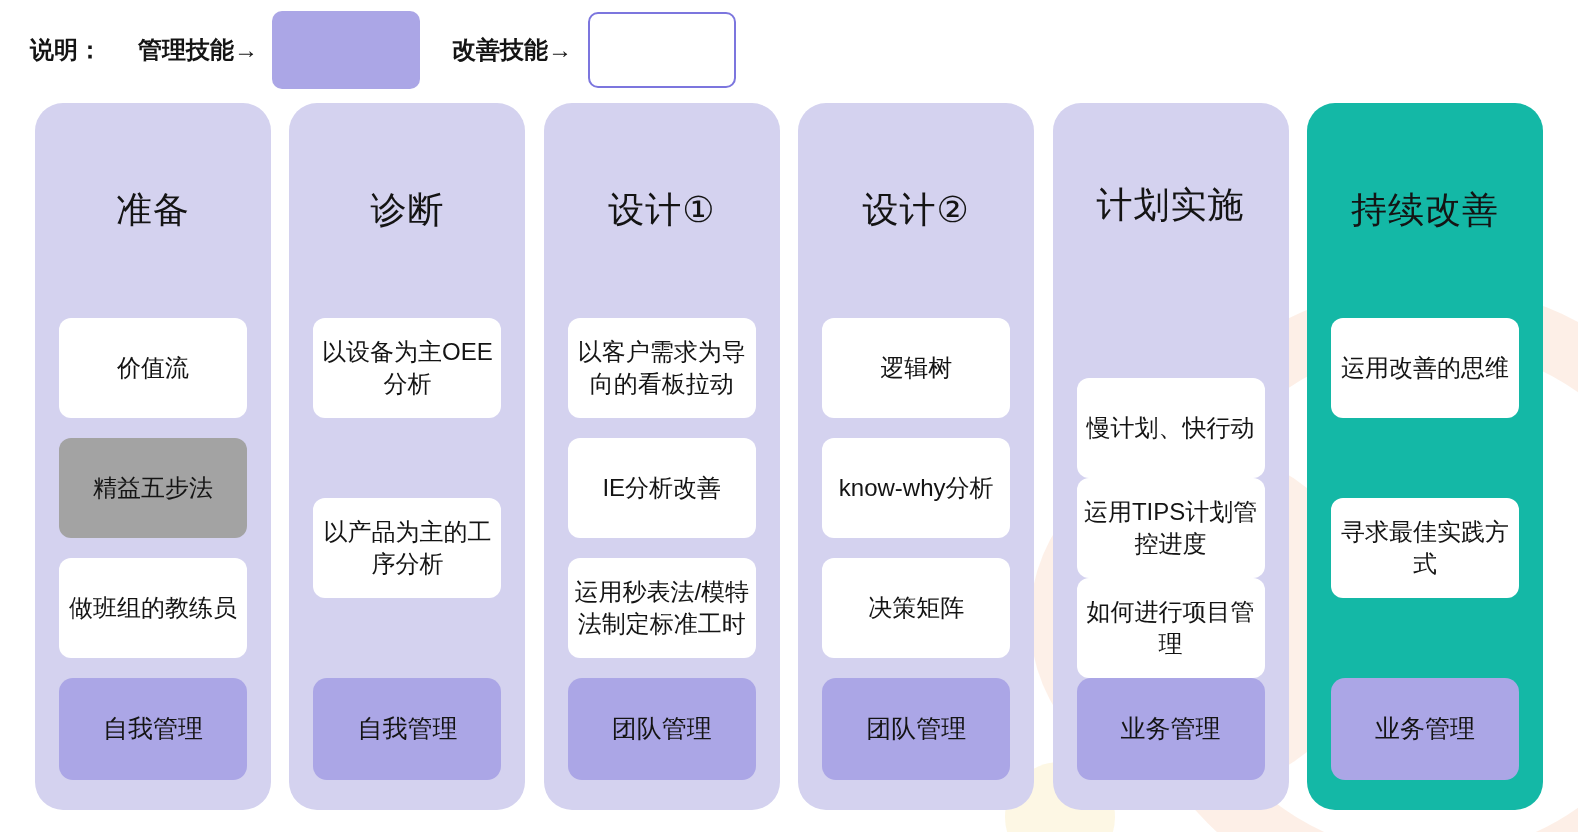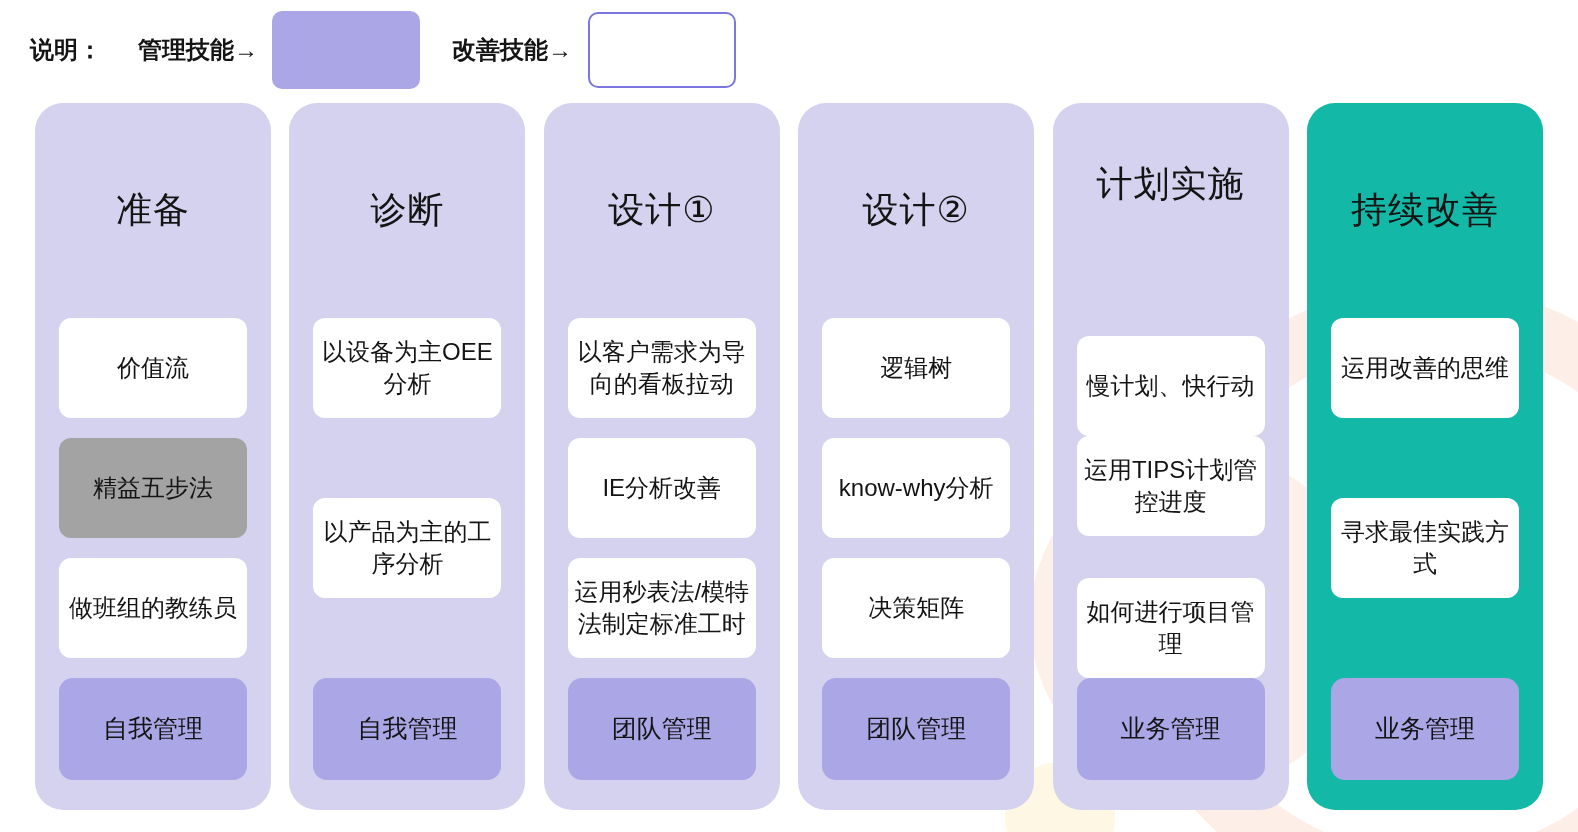--- a/index.html
+++ b/index.html
@@ -188,21 +188,21 @@
           <div class="card skill" style="background: rgb(255, 255, 255);">决策矩阵</div>
           <div class="card mgmt" style="background: rgb(171, 166, 230);">团队管理</div>
         </div>
   </div>
 
   <div class="stage-column" style="background: rgb(212, 210, 239); gap: 40px;">
     <div class="stage-title">计划实施</div>
     <div class="cards">
           <div class="card skill" style="background: rgb(255, 255, 255); margin-top: 30px;">慢计划、快行动</div>
           <div class="card skill" style="background: rgb(255, 255, 255);">运用TIPS计划管控进度</div>
-          <div class="card skill" style="background: rgb(255, 255, 255); margin-top: 42px;">如何进行项目管理</div>
+          <div class="card skill" style="background: rgb(255, 255, 255);">如何进行项目管理</div>
           <div class="card mgmt" style="background: rgb(171, 166, 230);">业务管理</div>
         </div>
   </div>
 
   <div class="stage-column" style="background: #14b8a6;">
     <div class="stage-title">持续改善</div>
     <div class="cards">
           <div class="card skill" style="background: rgb(255, 255, 255);">运用改善的思维</div>
           <div class="card skill" style="background: rgb(255, 255, 255);">寻求最佳实践方式</div>
           <div class="card mgmt" style="background: rgb(171, 166, 230);">业务管理</div>

